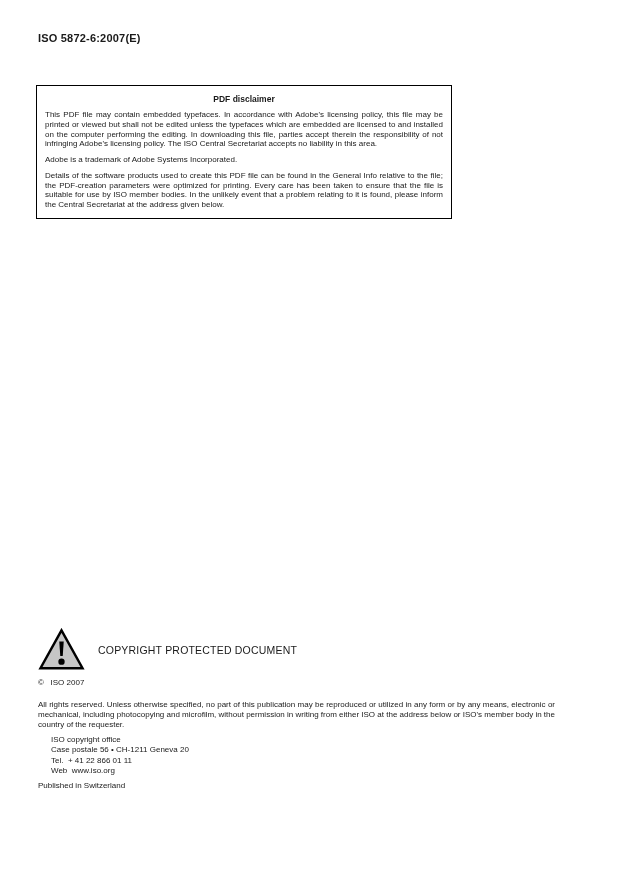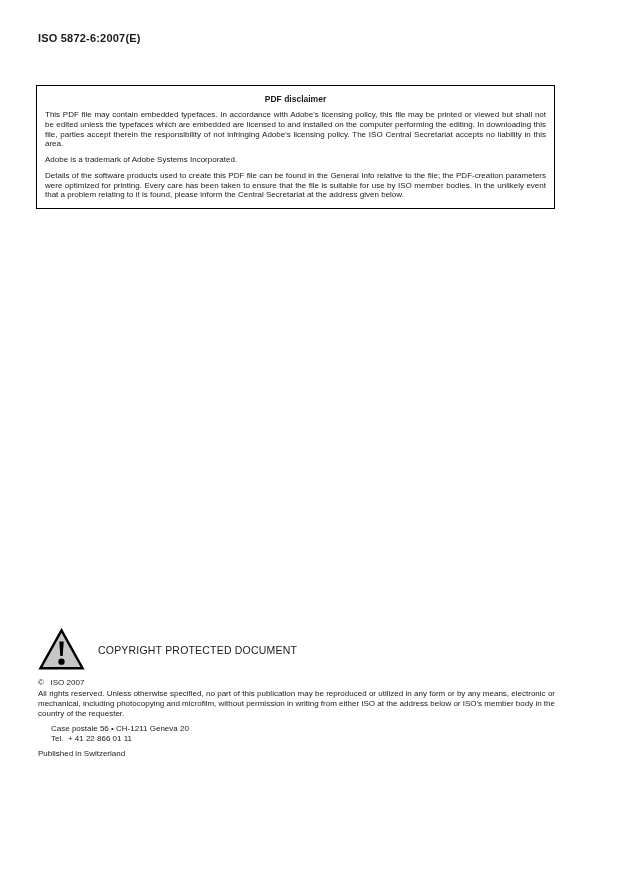--- a/index.html
+++ b/index.html
@@ -22,21 +22,21 @@
     top: 32px;
     left: 38px;
     font-size: 11px;
     font-weight: bold;
     letter-spacing: 0.2px;
   }
   .disclaimer-box {
     position: absolute;
     top: 85px;
     left: 36px;
-    width: 519px;
+    width: 416px;
     box-sizing: border-box;
     border: 1px solid #000;
     padding: 6px 8px 8px 8px;
   }
   .disclaimer-title {
     text-align: center;
     font-size: 8.5px;
     font-weight: bold;
     margin: 2px 0 2px 0;
   }
@@ -66,21 +66,21 @@
     font-size: 10.5px;
     font-weight: normal;
     letter-spacing: 0.2px;
   }
   .cp-copyright-line {
     margin-top: 7px;
     font-size: 8px;
     white-space: pre-wrap;
   }
   .cp-rights {
-    margin-top: 2px;
+    margin-top: 13px;
     font-size: 8px;
     line-height: 1.25;
     text-align: justify;
   }
   .cp-address {
     margin-top: 5px;
     margin-left: 13px;
   }
   .cp-address .addr-line {
     font-size: 8px;
@@ -130,22 +130,24 @@
         <circle cx="25" cy="36" r="3.4" fill="#000000"></circle>
       </svg>
       <div class="cp-title">COPYRIGHT PROTECTED DOCUMENT</div>
     </div>
 
     <div class="cp-copyright-line">©   ISO 2007</div>
 
     <div class="cp-rights">All rights reserved. Unless otherwise specified, no part of this publication may be reproduced or utilized in any form or by any means, electronic or mechanical, including photocopying and microfilm, without permission in writing from either ISO at the address below or ISO's member body in the country of the requester.</div>
 
     <div class="cp-address">
+      <div class="addr-line">ISO copyright office</div>
       <div class="addr-line">Case postale 56 • CH-1211 Geneva 20</div>
       <div class="addr-line">Tel.  + 41 22 866 01 11</div>
+      <div class="addr-line">Web  www.iso.org</div>
     </div>
 
     <div class="cp-published">Published in Switzerland</div>
   </div>
 
   <div class="doc-footer">
     <div class="footer-page-num">ii</div>
     <div class="footer-copyright">© ISO 2007 – All rights reserved</div>
   </div>
 

